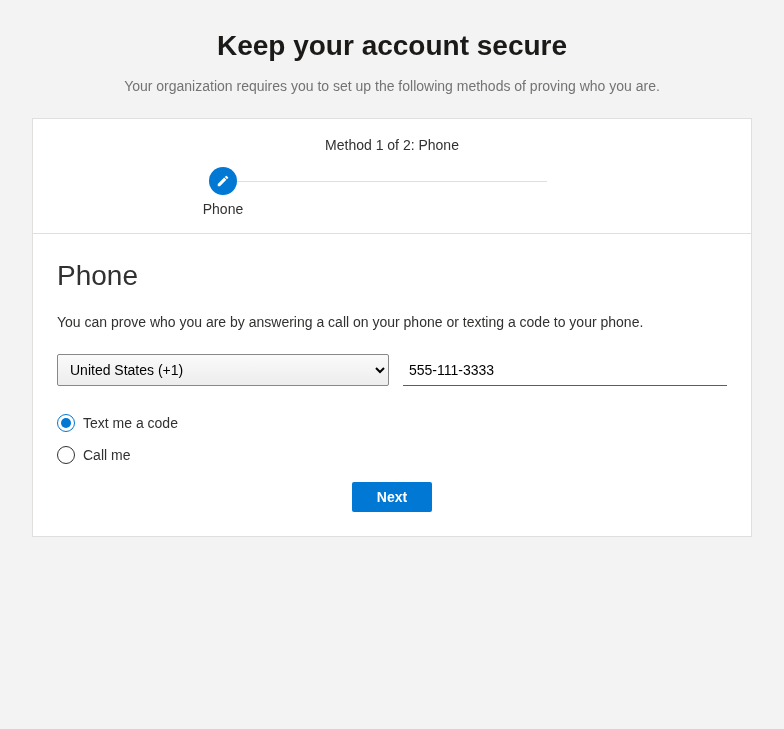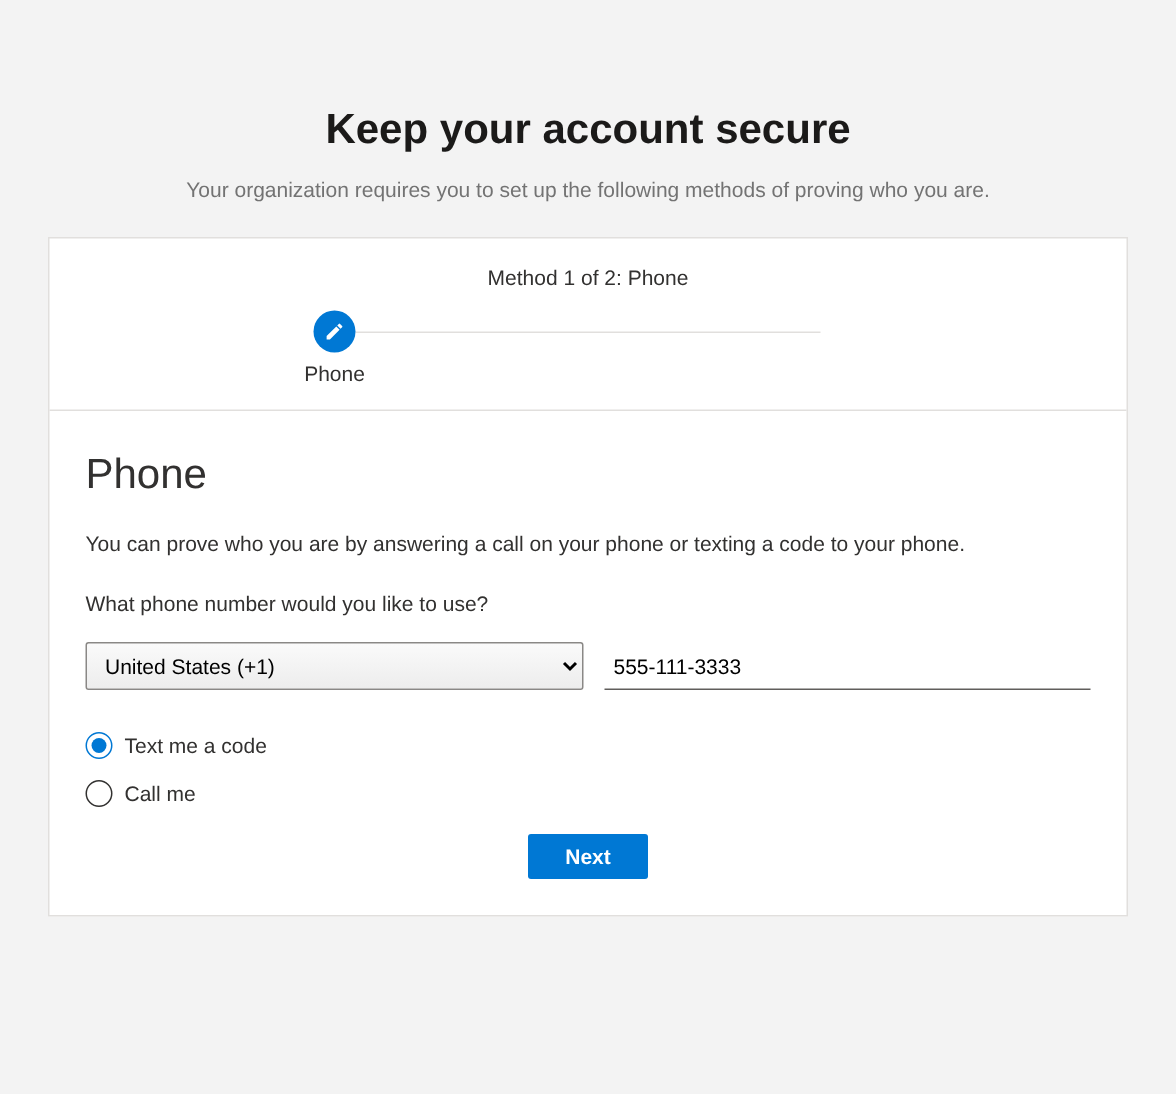--- a/index.html
+++ b/index.html
@@ -11,21 +11,20 @@
       padding: 30px;
       color: #323130;
     }
     .container { width: 720px; margin: 0 auto; }
     h1.page-title {
       font-size: 28px;
       font-weight: 600;
       text-align: center;
       margin-bottom: 16px;
       color: #1b1a19;
-      margin-top: 40px;
     }
     p.page-subtitle {
       text-align: center;
       font-size: 14px;
       color: #737373;
       margin-bottom: 24px;
     }
     .card {
       background: #fff;
       border: 1px solid #e1dfdd;
@@ -172,21 +171,20 @@
             </svg>
           </div>
           <div class="step-label">Phone</div>
         </div>
       </div>
     </div>
 
     <div class="content-section">
       <h2 class="section-title">Phone</h2>
       <p class="desc">You can prove who you are by answering a call on your phone or texting a code to your phone.</p>
-      <p class="prompt">What phone number would you like to use?</p>
 
       <div class="input-row">
         <select class="country">
           <option>United States (+1)</option>
         </select>
         <input type="text" class="phone" value="555-111-3333" style="">
       </div>
 
       <div class="radio-group">
         <div class="radio-row">

